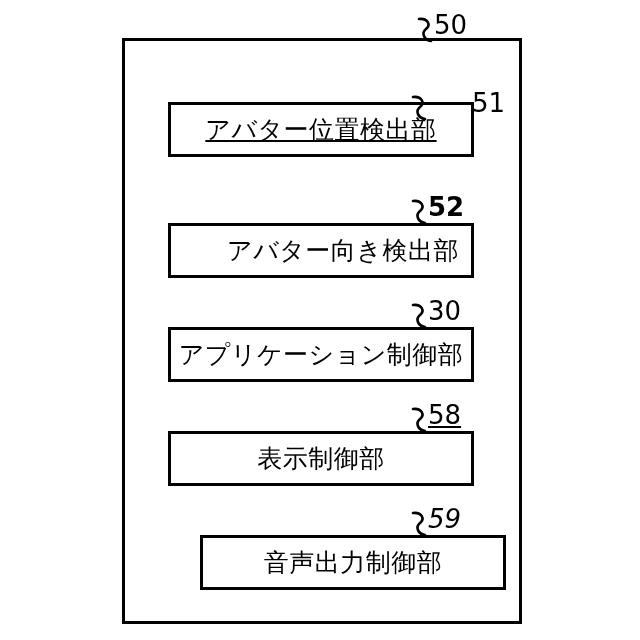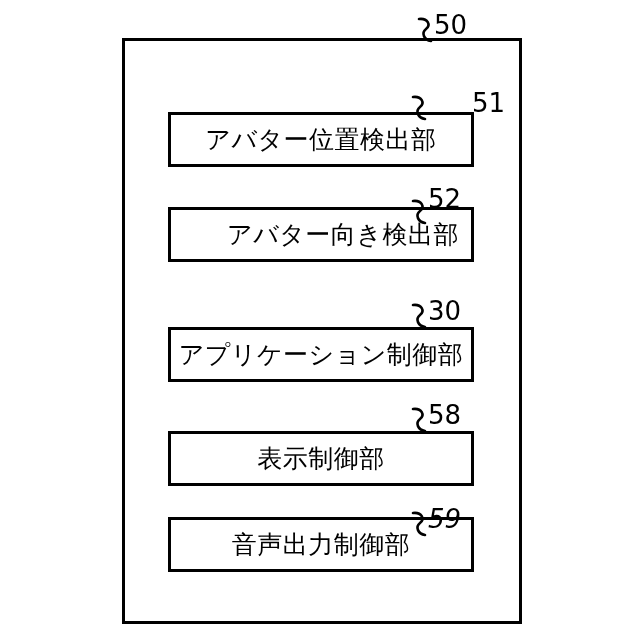--- a/index.html
+++ b/index.html
@@ -52,25 +52,25 @@
   }
   .inner-block .block-label {
     font-size: 25px;
     line-height: 1;
     letter-spacing: 0.5px;
     white-space: nowrap;
     font-weight: 400;
     color: #000000;
   }
 
-  .b1 { top: 112px; }
-  .b2 { top: 207px; padding-left: 44px; }
+  .b1 { top: 102px; text-decoration: underline; }
+  .b2 { top: 223px; padding-left: 44px; }
   .b3 { top: 327px; text-align: right; }
   .b4 { top: 431px; }
-  .b5 { top: 517px; }
+  .b5 { top: 535px; margin-left: 32px; }
 
   
   .ref-numeral {
     position: absolute;
     font-size: 26px;
     line-height: 1;
     font-weight: 400;
     color: #000000;
     white-space: nowrap;
   }
@@ -84,25 +84,25 @@
   .leader-squiggle svg {
     display: block;
     overflow: visible;
   }
 
   
   .ref-50      { left: 434px; top: 12px;  }
   .lead-50     { left: 414px; top: 16px;  }
   .ref-51      { left: 428px; top: 90px; margin-left: 44px;  }
   .lead-51     { left: 408px; top: 94px;  }
-  .ref-52      { left: 428px; top: 186px; }
+  .ref-52      { left: 428px; top: 194px; font-weight: bold; }
   .lead-52     { left: 408px; top: 198px; }
   .ref-55      { left: 428px; top: 298px; }
   .lead-55     { left: 408px; top: 302px; }
-  .ref-58      { left: 428px; top: 402px; }
+  .ref-58      { left: 428px; top: 402px; text-decoration: underline; }
   .lead-58     { left: 408px; top: 406px; }
   .ref-59      { left: 428px; top: 506px; font-style: italic; }
   .lead-59     { left: 408px; top: 510px; }
 </style>
 </head>
 <body>
 
 <div id="figure-root">
 
   <div class="outer-block"></div>

